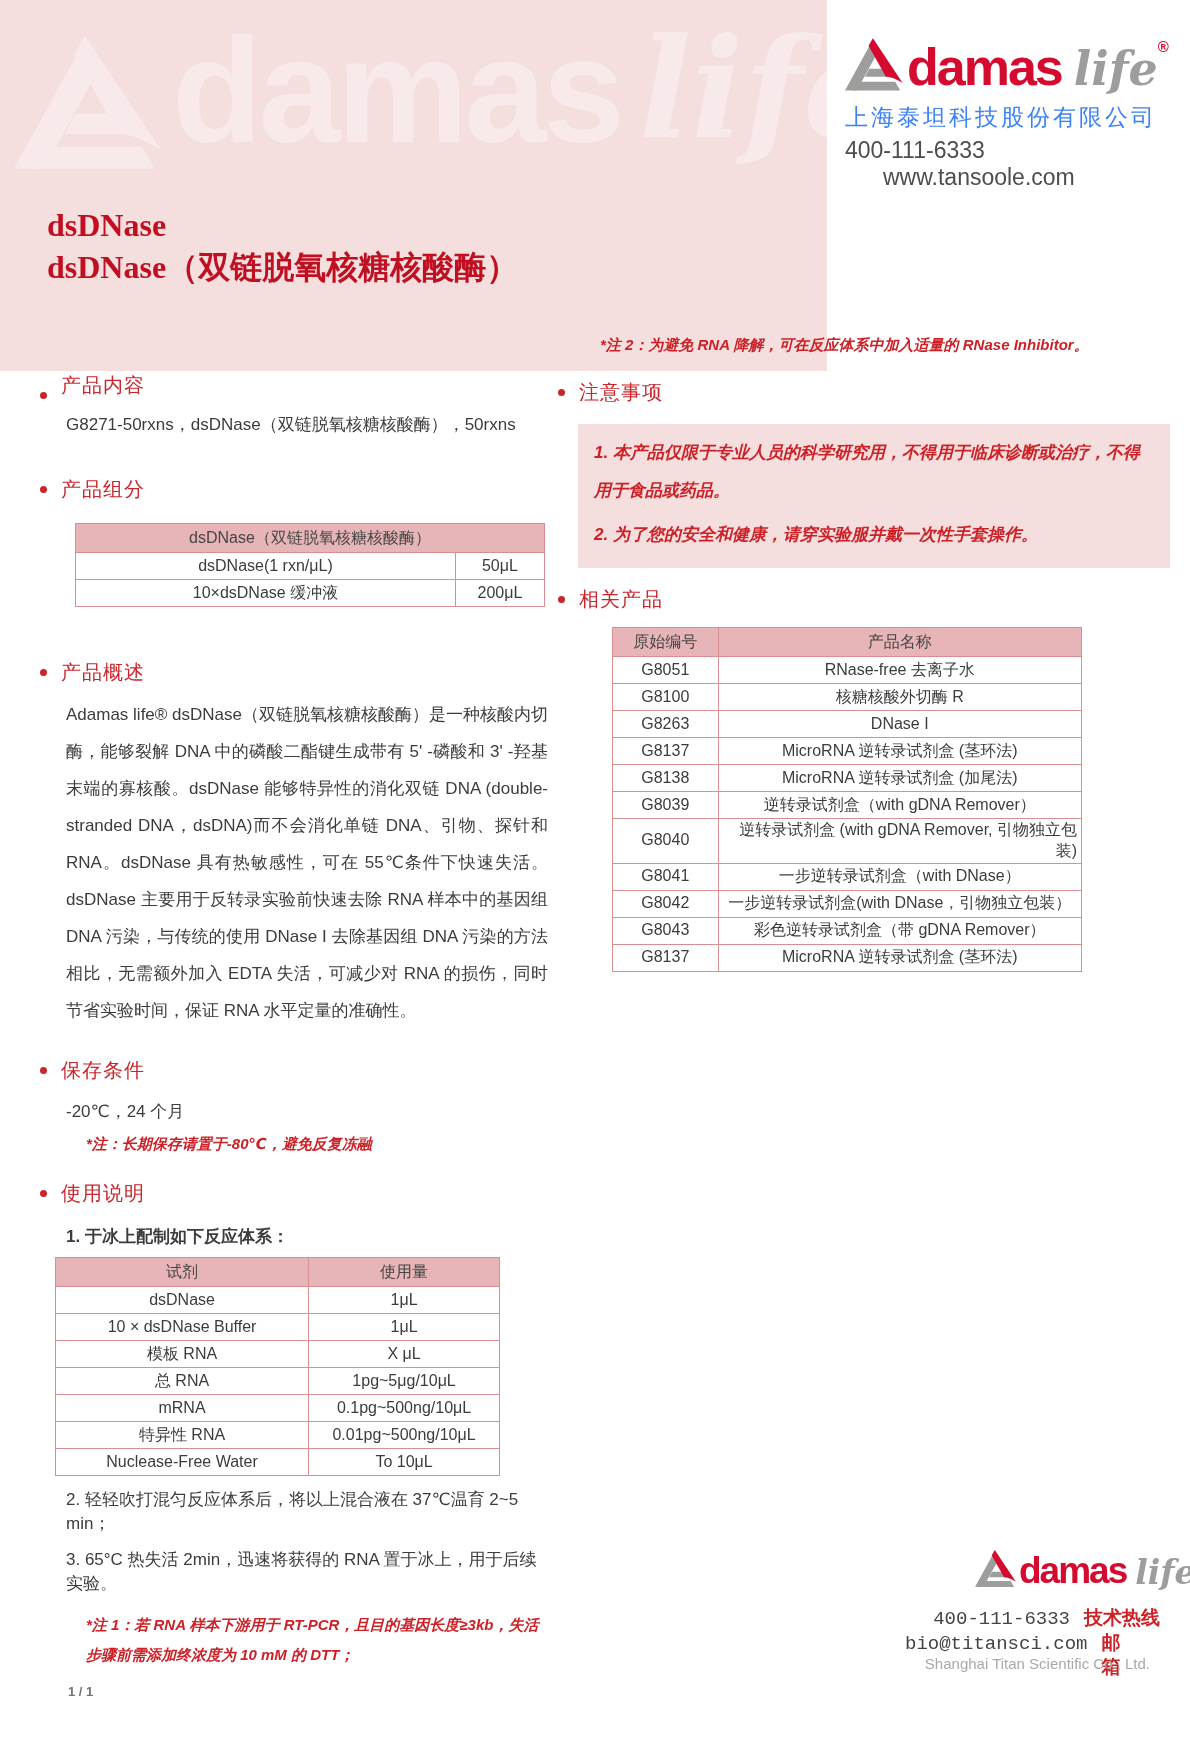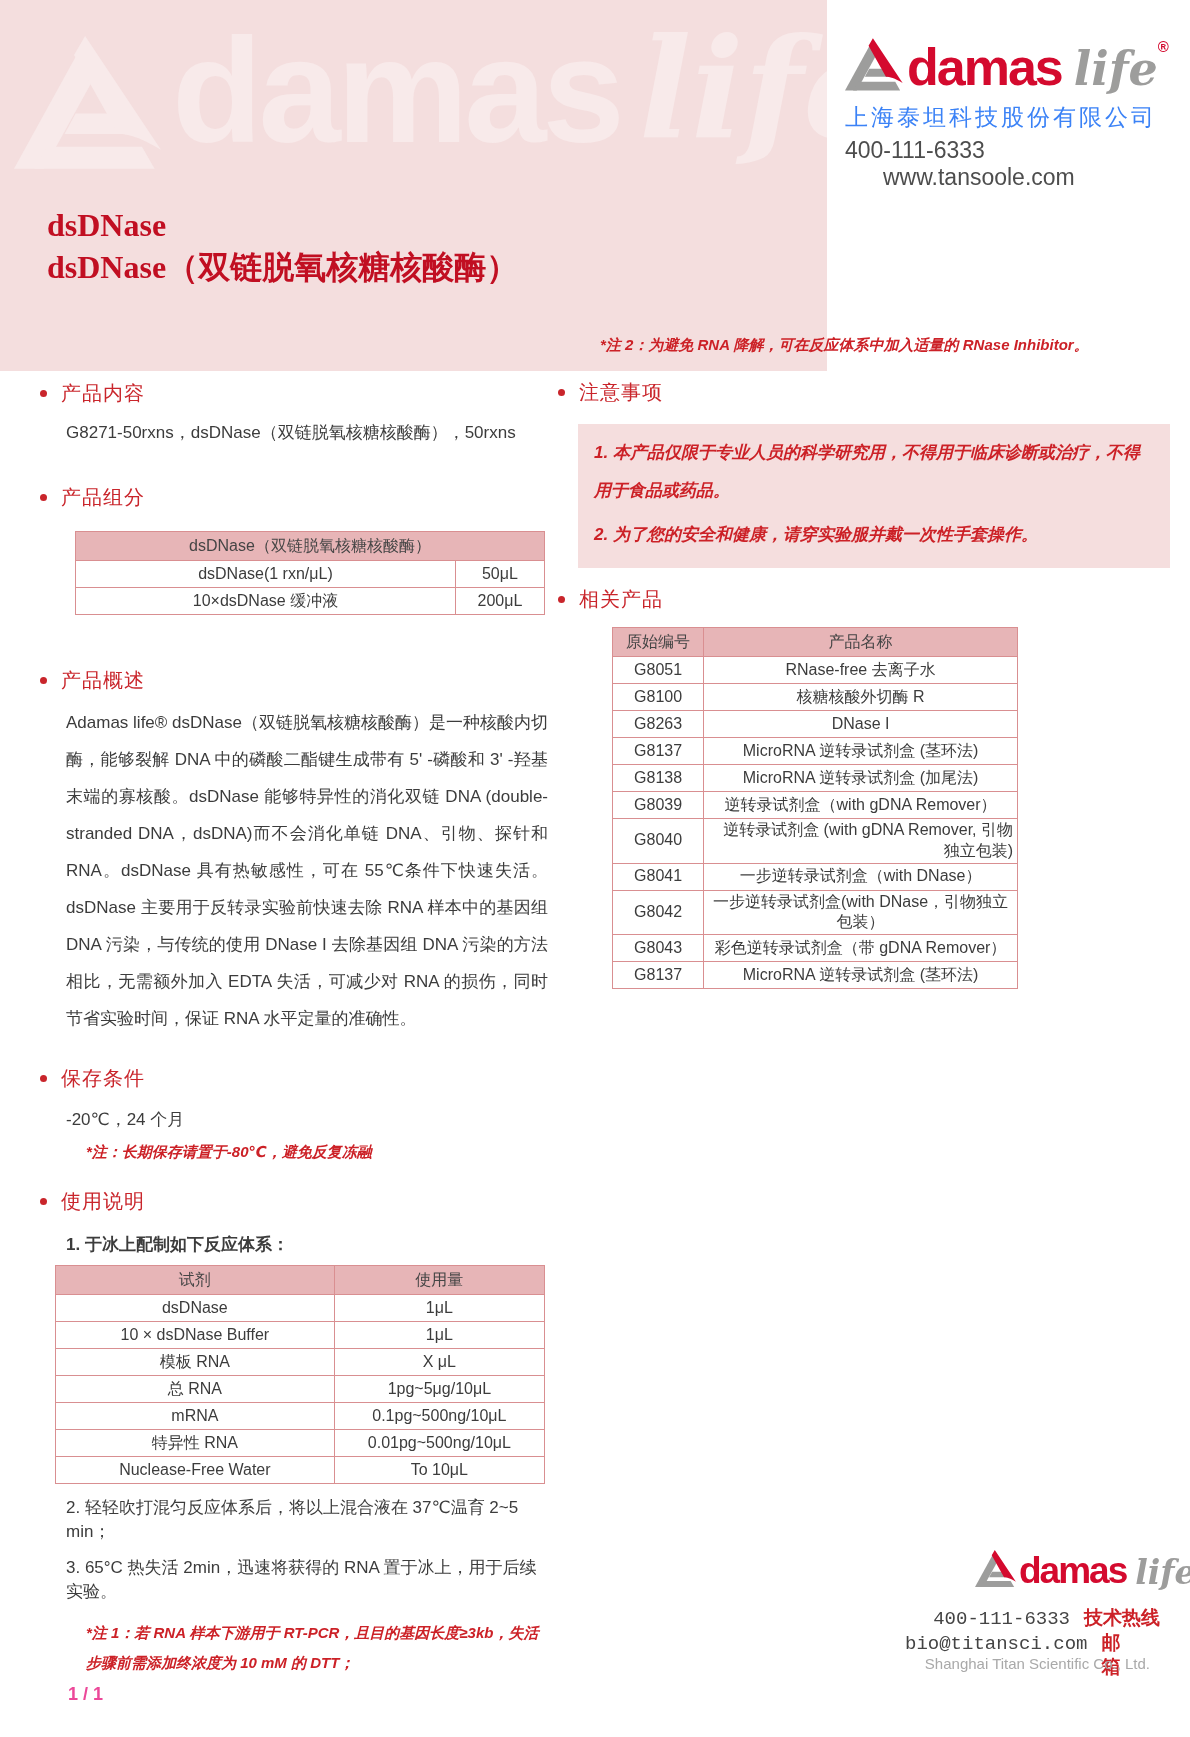--- a/index.html
+++ b/index.html
@@ -42,30 +42,30 @@
 
   
   table { border-collapse:collapse; }
   td { border:1px solid #d98f91; text-align:center; font-size:16px; color:#3c3c3c; height:27px; padding:1px 4px; line-height:1.3; }
   .th-cell { background:#e7b5b7; height:29px; color:#454545; }
 
   .comp-tbl { width:470px; margin:20px 0 0 35px; }
   .comp-tbl .c1 { width:81%; }
   .comp-tbl .c2 { width:19%; }
 
-  .usage-tbl { width:490px; margin:8px 0 0 15px; }
+  .usage-tbl { width:445px; margin:8px 0 0 15px; }
   .usage-tbl .c1 { width:57%; }
   .usage-tbl .c2 { width:43%; }
 
-  .rel-tbl { width:406px; margin:14px 0 0 54px; }
+  .rel-tbl { width:470px; margin:14px 0 0 54px; }
   .rel-tbl .c1 { width:22.5%; }
   .rel-tbl .c2 { width:77.5%; }
 
   
-  .h-content   { margin-top:28px; }
+  .h-content   { margin-top:20px;align-items:flex-end; }
   .pc-body     { margin-top:14px; }
   .h-comp      { margin-top:40px; }
   .h-overview  { margin-top:52px; }
   .overview-p  { margin-top:10px; padding-left:26px; line-height:37px; text-align:justify; }
   .h-storage   { margin-top:28px; }
   .storage-b   { margin-top:16px; }
   .storage-n   { margin-top:12px; margin-left:46px; }
   .h-usage     { margin-top:26px; }
   .step        { margin-top:12px; line-height:24px; }
   .step1       { margin-top:18px; font-weight:bold; }
@@ -82,21 +82,21 @@
   
   .footer-logo { position:absolute; left:975px; top:1550px; display:flex; align-items:flex-end; white-space:nowrap; }
   .footer-logo .logo-tri { width:44px; height:38px; }
   .footer-logo .logo-damas { font-size:37px; }
   .footer-logo .logo-life { font-size:33px; margin-left:9px; }
   .footer-contact { position:absolute; left:905px; top:1606px; width:265px; }
   .contact-row { display:flex; align-items:baseline; font-size:19px; line-height:24px; }
   .c-val { flex:1; text-align:right; font-family:"Liberation Mono","DejaVu Sans Mono",monospace; color:#444444; }
   .c-label { width:86px; margin-left:14px; font-weight:bold; color:#cc2127; }
   .footer-company { position:absolute; right:40px; top:1655px; font-size:15px; color:#a9a9a9; }
-  .page-num { position:absolute; left:68px; top:1684px; font-size:18px; font-weight:bold; color:#ec4899; }
+  .page-num { position:absolute; left:68px; top:1684px; font-size:13px; font-weight:bold; color:#737373; }
 </style>
 </head>
 <body>
 
 <div class="page">
 
   <div class="pink-band">
     <div class="watermark">
       <svg class="wm-tri" viewBox="0 0 100 86">
         <polygon points="44,4 0,84 19,84 52,24" fill="#f8eaea"></polygon>

